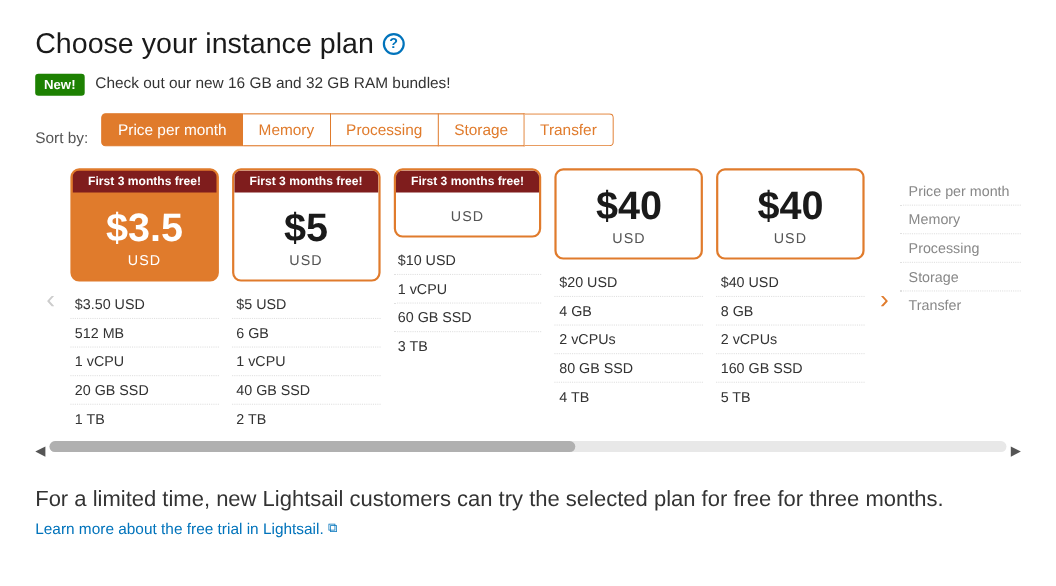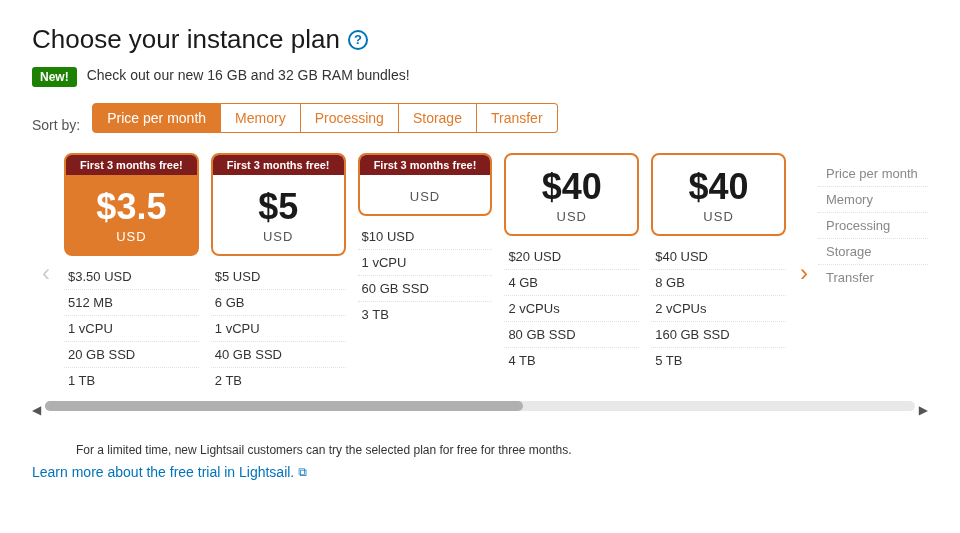--- a/index.html
+++ b/index.html
@@ -151,24 +151,23 @@
       align-items: center;
       gap: 4px;
     }
     .scroll-arrow {
       font-size: 12px;
       color: #555;
       cursor: pointer;
     }
 
     .footer-text {
-      font-size: 12px;
+      font-size: 20px;
       color: #333;
       margin-bottom: 6px;
-      margin-left: 44px;
     }
     .footer-link {
       font-size: 14px;
       color: #0073bb;
       cursor: pointer;
       text-decoration: none;
       display: inline-flex;
       align-items: center;
       gap: 4px;
     }

